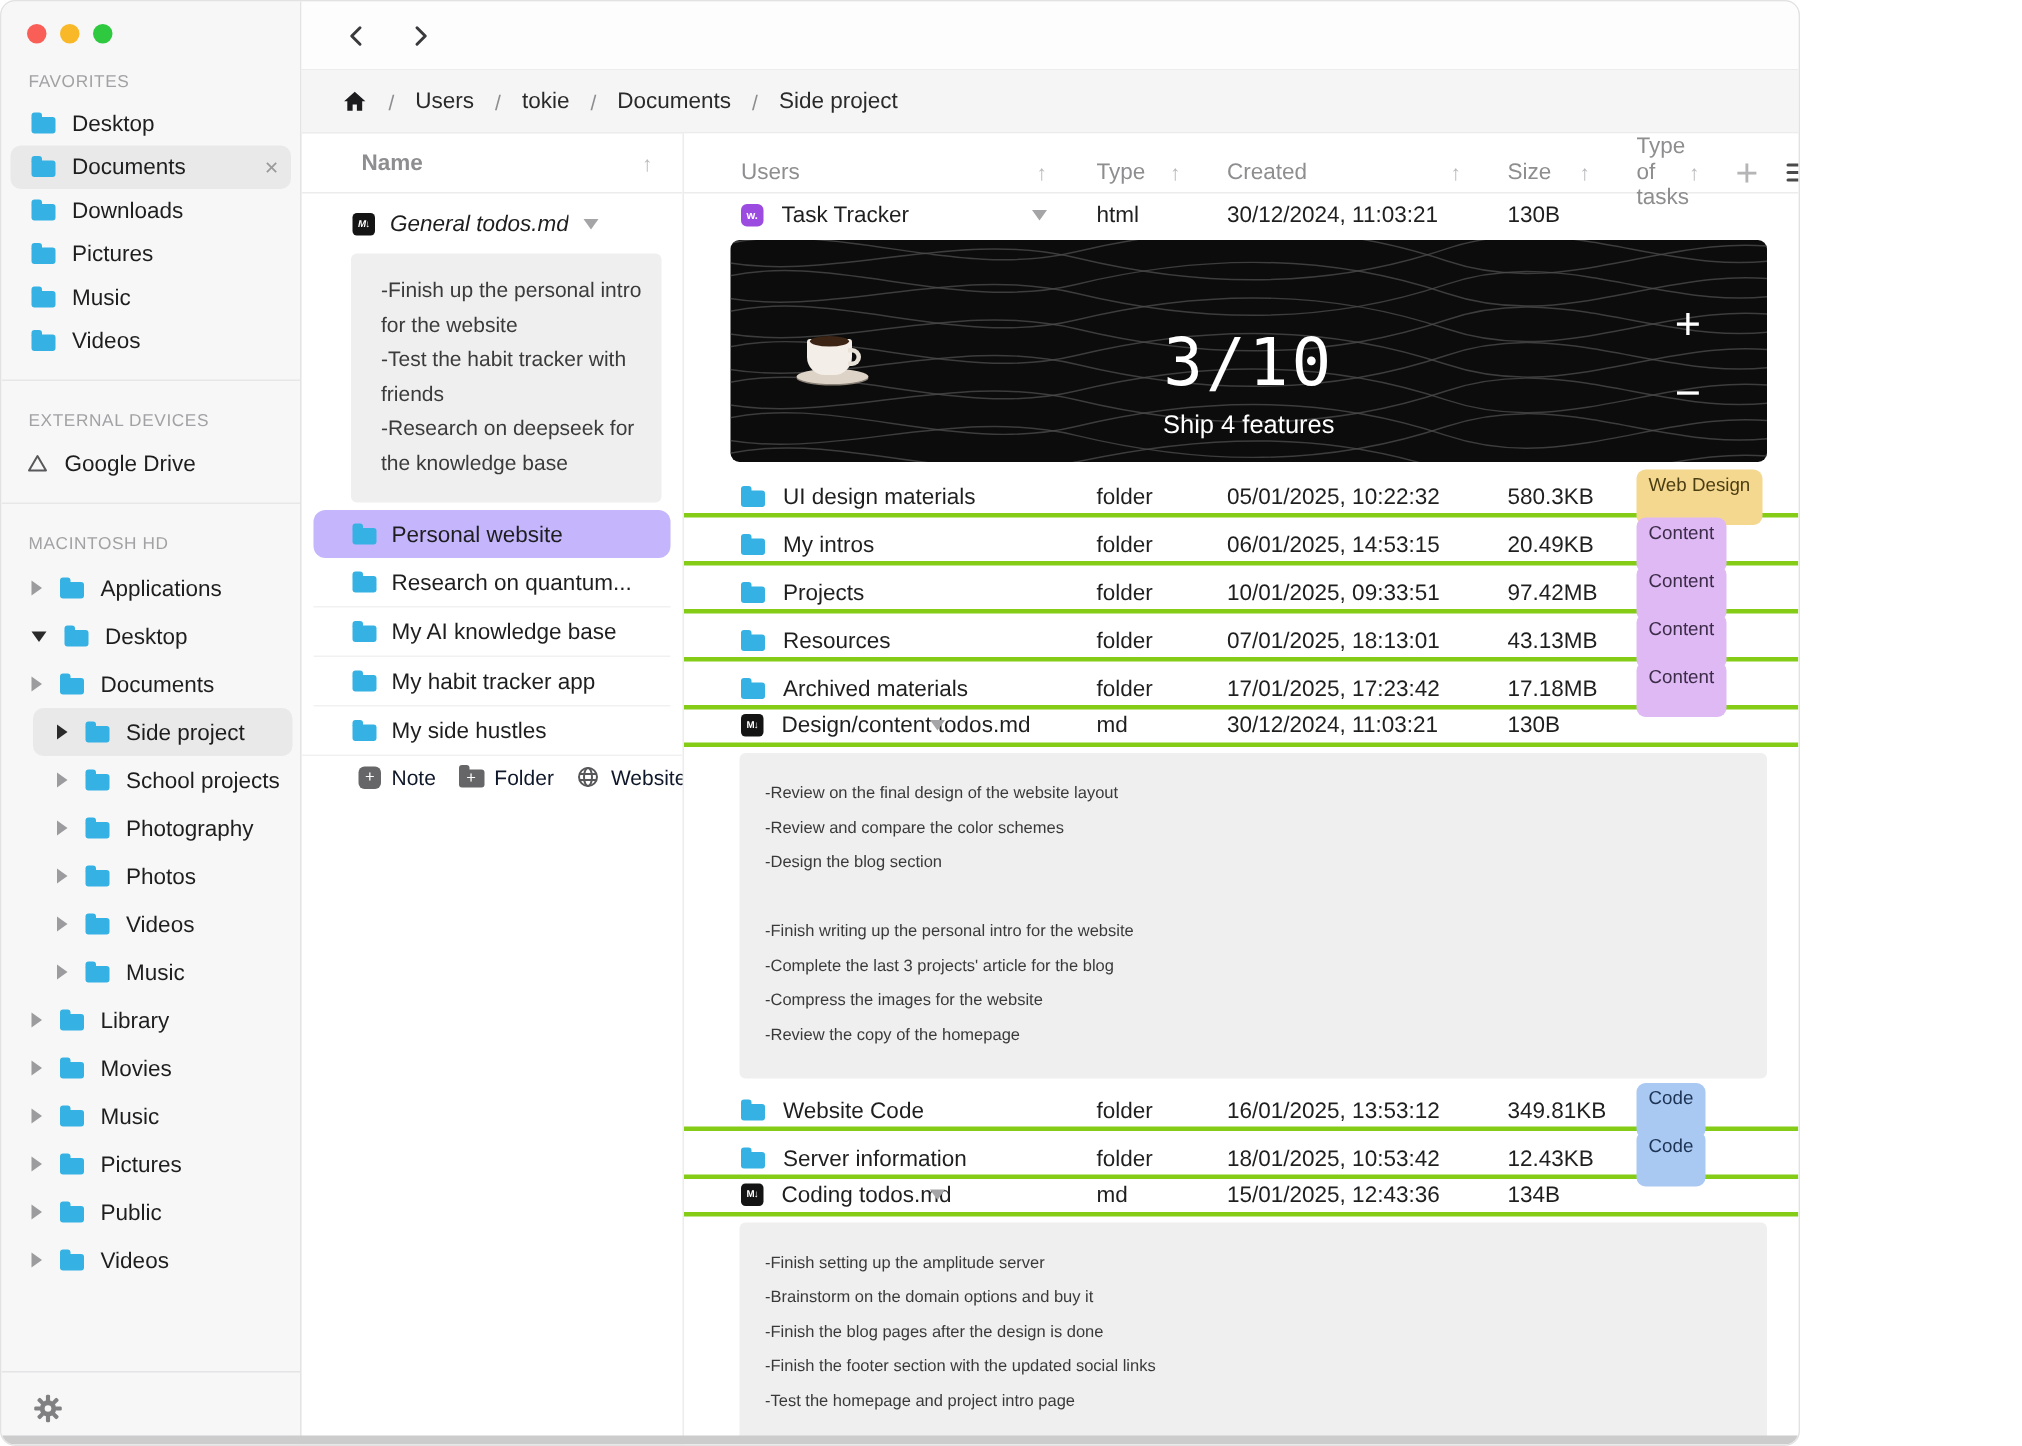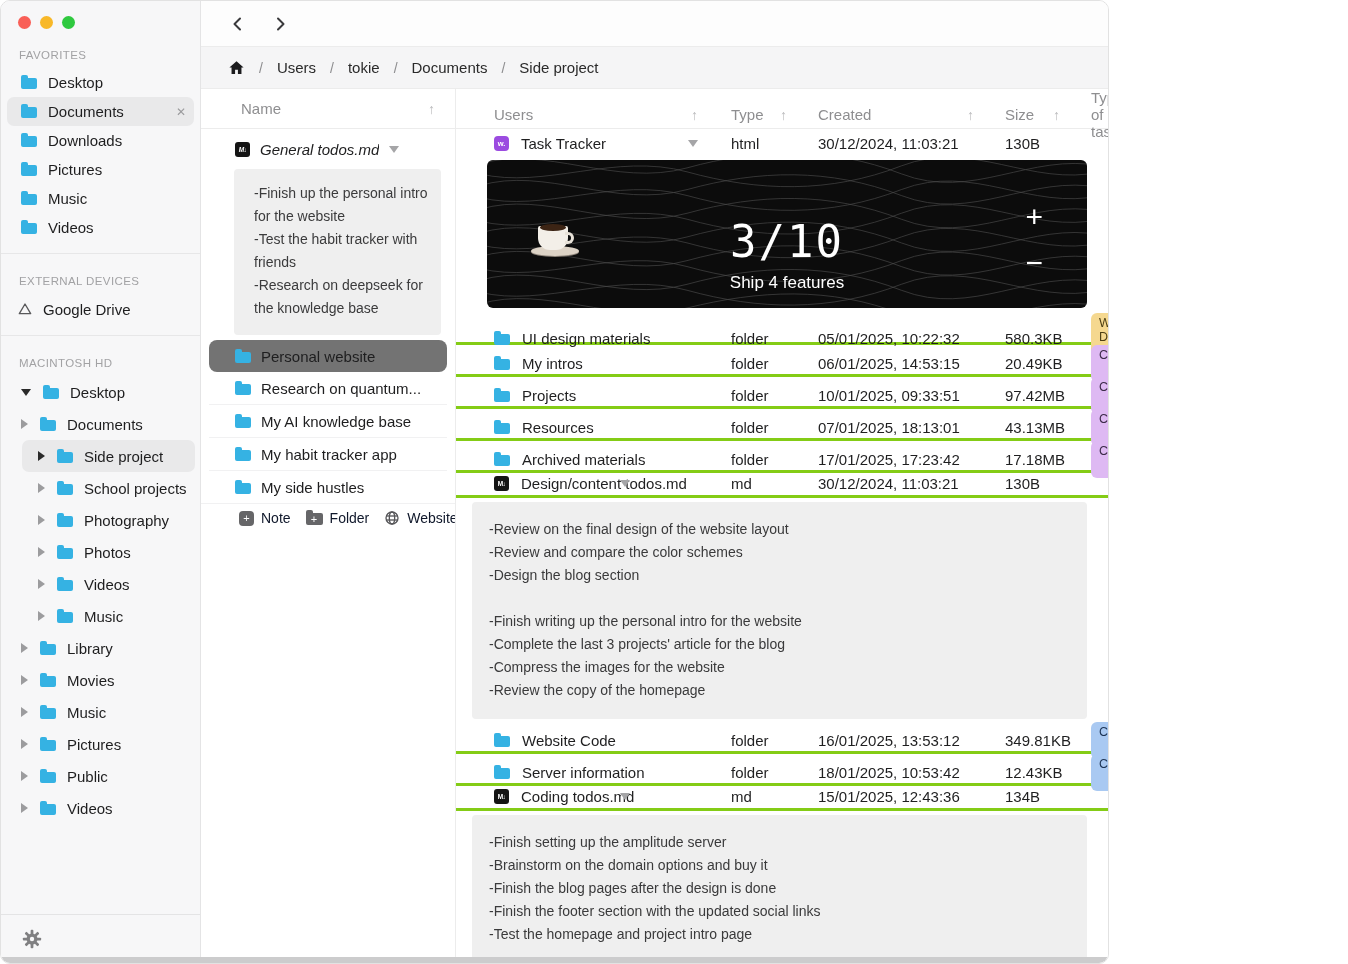--- a/index.html
+++ b/index.html
@@ -1,18 +1,18 @@
 <!DOCTYPE html>
 <html><head>
 <meta charset="utf-8">
 <style>
   * { margin:0; padding:0; box-sizing:border-box; }
   html,body { background:#ffffff; font-family:"Liberation Sans", sans-serif; }
   .window {
-    position:relative; width:1109px; height:964px; background:#ffffff;
+    position:relative; width:1200px; height:964px; background:#ffffff;
     border:1px solid #e2e2e2; border-radius:10px; overflow:hidden; display:flex;
   }
   
   .sidebar { width:200px; min-width:200px; background:#f7f7f8; border-right:1px solid #e4e4e5; display:flex; flex-direction:column; }
   .traffic { display:flex; gap:9px; padding:15px 0 10px 17px; }
   .dot { width:13px; height:13px; border-radius:50%; }
   .dot.red { background:#f95f57; } .dot.yellow { background:#f8b828; } .dot.green { background:#2fc93f; }
   .side-scroll { flex:1; overflow:hidden; }
   .sec-title { font-size:11.5px; letter-spacing:.4px; color:#a2a2a4; padding:10px 0 7px 18px; }
   .fav-item { display:flex; align-items:center; gap:11px; height:29px; margin:0 6px; padding:0 8px 0 14px; border-radius:7px; font-size:15px; color:#1e1e1f; cursor:default; }
@@ -37,27 +37,27 @@
   
   .right { flex:1; display:flex; flex-direction:column; min-width:0; }
   .topbar { height:46px; background:#fdfdfd; border-bottom:1px solid #ececec; display:flex; align-items:center; gap:24px; padding-left:28px; }
   .navbtn { width:18px; height:18px; display:flex; align-items:center; justify-content:center; cursor:pointer; }
   .crumbbar { height:42px; background:#f5f5f6; border-bottom:1px solid #ececec; display:flex; align-items:center; gap:14px; padding-left:27px; font-size:15px; color:#2a2a2a; }
   .crumb-sep { color:#8d8d8f; font-size:14px; }
   .crumb { cursor:pointer; }
   .panes { flex:1; display:flex; min-height:0; }
   
   .filecol { width:255px; min-width:255px; border-right:1px solid #ececec; display:flex; flex-direction:column; overflow:hidden; }
-  .filecol-head { height:40px; border-bottom:1px solid #ececec; display:flex; align-items:center; padding:0 20px 0 40px; font-size:15px; color:#8e8e90; }
+  .filecol-head { height:40px; border-bottom:1px solid #ececec; display:flex; align-items:center; padding:0 20px 0 40px; font-size:15px; color:#8e8e90;font-weight:bold; }
   .sort-up { margin-left:auto; color:#b9b9bb; font-size:14px; }
   .sort-up::before { content:"↑"; }
   .fc-item { display:flex; align-items:center; gap:10px; height:32px; margin:0 8px; padding-left:26px; font-size:15px; color:#1e1e1f; border-radius:8px; }
   .fc-item + .fc-item { border-top:0; }
   .fc-sep { height:1px; background:#f1f1f2; margin:0 8px; }
-  .fc-item.selected { background:#737373; }
+  .fc-item.selected { background:#c4b5fd; }
   .fc-item .name { white-space:nowrap; overflow:hidden; text-overflow:ellipsis; }
   .fc-item.first { margin-top:4px;font-style:italic; }
   .tri-down { width:0; height:0; border-top:7px solid #a5a5a7; border-left:5.5px solid transparent; border-right:5.5px solid transparent; flex:none; }
   .fc-preview { margin:4px 14px 5px 33px; background:#efefef; border-radius:4px; padding:13px 10px 15px 20px; font-size:14px; line-height:23px; color:#3b3b3c; white-space:pre-line; }
   .md-icon { width:15px; height:15px; background:#141414; border-radius:3px; color:#fff; font-size:6.5px; font-weight:bold; display:flex; align-items:center; justify-content:center; flex:none; letter-spacing:-.5px; }
   .html-icon { width:15px; height:15px; background:#9b4be0; border-radius:4px; color:#fff; font-size:7.5px; font-weight:bold; display:flex; align-items:center; justify-content:center; flex:none; }
   .fc-actions { display:flex; align-items:center; gap:15px; padding:6px 0 8px 38px; border-top:1px solid #f1f1f2; }
   .action { display:flex; align-items:center; gap:7px; font-size:14px; color:#0f172a; cursor:pointer;justify-content:center; }
   .note-ic { width:15px; height:15px; background:#666668; border-radius:4px; color:#fff; display:flex; align-items:center; justify-content:center; font-size:11px; }
   .note-ic::before { content:"+"; }
@@ -92,21 +92,21 @@
   .banner-center { position:absolute; left:0; right:0; top:50%; transform:translateY(-54%); text-align:center; color:#fff;margin-top:24px; }
   .banner-score { font-family:"DejaVu Sans Mono", monospace; font-size:44px; letter-spacing:2px; }
   .banner-caption { font-size:17px; margin-top:6px; }
   .banner-plus, .banner-minus { position:absolute; right:44px; color:#fff; font-size:30px; font-weight:300; line-height:1; cursor:pointer; }
   .banner-plus { top:42px; } .banner-minus { top:88px; }
   .cup { position:absolute; left:42px; top:50px; width:52px; height:48px; }
   .cup .saucer { position:absolute; bottom:2px; left:2px; width:48px; height:10px; background:#ddd3c6; border-radius:50%; box-shadow:0 1px 0 #8a8177; }
   .cup .body { position:absolute; bottom:8px; left:9px; width:30px; height:24px; background:#f3efe8; border-radius:2px 2px 12px 12px; }
   .cup .coffee { position:absolute; bottom:27px; left:11px; width:26px; height:7px; background:#3c2414; border-radius:50%; }
   .cup .handle { position:absolute; bottom:14px; left:36px; width:9px; height:12px; border:3px solid #e8e2d8; border-left:0; border-radius:0 8px 8px 0; }
-  .tpreview { margin:4px 21px 3px 16px; background:#efefef; border-radius:4px; padding:16px 20px 17px 17px; font-size:14px; line-height:23px; color:#3a3a3b; white-space:pre-line; }
+  .tpreview { margin:4px 21px 3px 37px; background:#efefef; border-radius:4px; padding:16px 20px 17px 17px; font-size:11px; line-height:23px; color:#3a3a3b; white-space:pre-line; }
   .tpreview.last { margin-bottom:0; flex:1; }
   .bottom-scroll { position:absolute; left:0; right:0; bottom:0; height:6px; background:#cccccd; border-radius:0 0 10px 10px; z-index:5; }
   .globe-ic, .gdrive-ic, .home-ic { flex:none; display:flex; }
 </style>
 </head>
 <body>
 
 <div class="window">
 
   <aside class="sidebar">
@@ -148,20 +148,25 @@
         <span class="gdrive-ic">
           <svg width="16" height="16" viewBox="0 0 24 24">
               <path d="M12 4.5 L20.5 19 H3.5 Z" fill="none" stroke="#59595b" stroke-width="2" stroke-linejoin="round"></path>
             </svg>
         </span>
         <span>Google Drive</span>
       </div>
       <div class="divider"></div>
       <div class="sec-title">MACINTOSH HD</div>
 
+      <div class="tree-item">
+        <span class="chev r"></span>
+        <span class="folder"></span>
+        <span class="lbl">Applications</span>
+      </div>
       <div class="tree-item">
         <span class="chev d"></span>
         <span class="folder"></span>
         <span class="lbl">Desktop</span>
       </div>
       <div class="tree-item">
         <span class="chev r"></span>
         <span class="folder"></span>
         <span class="lbl">Documents</span>
       </div>

